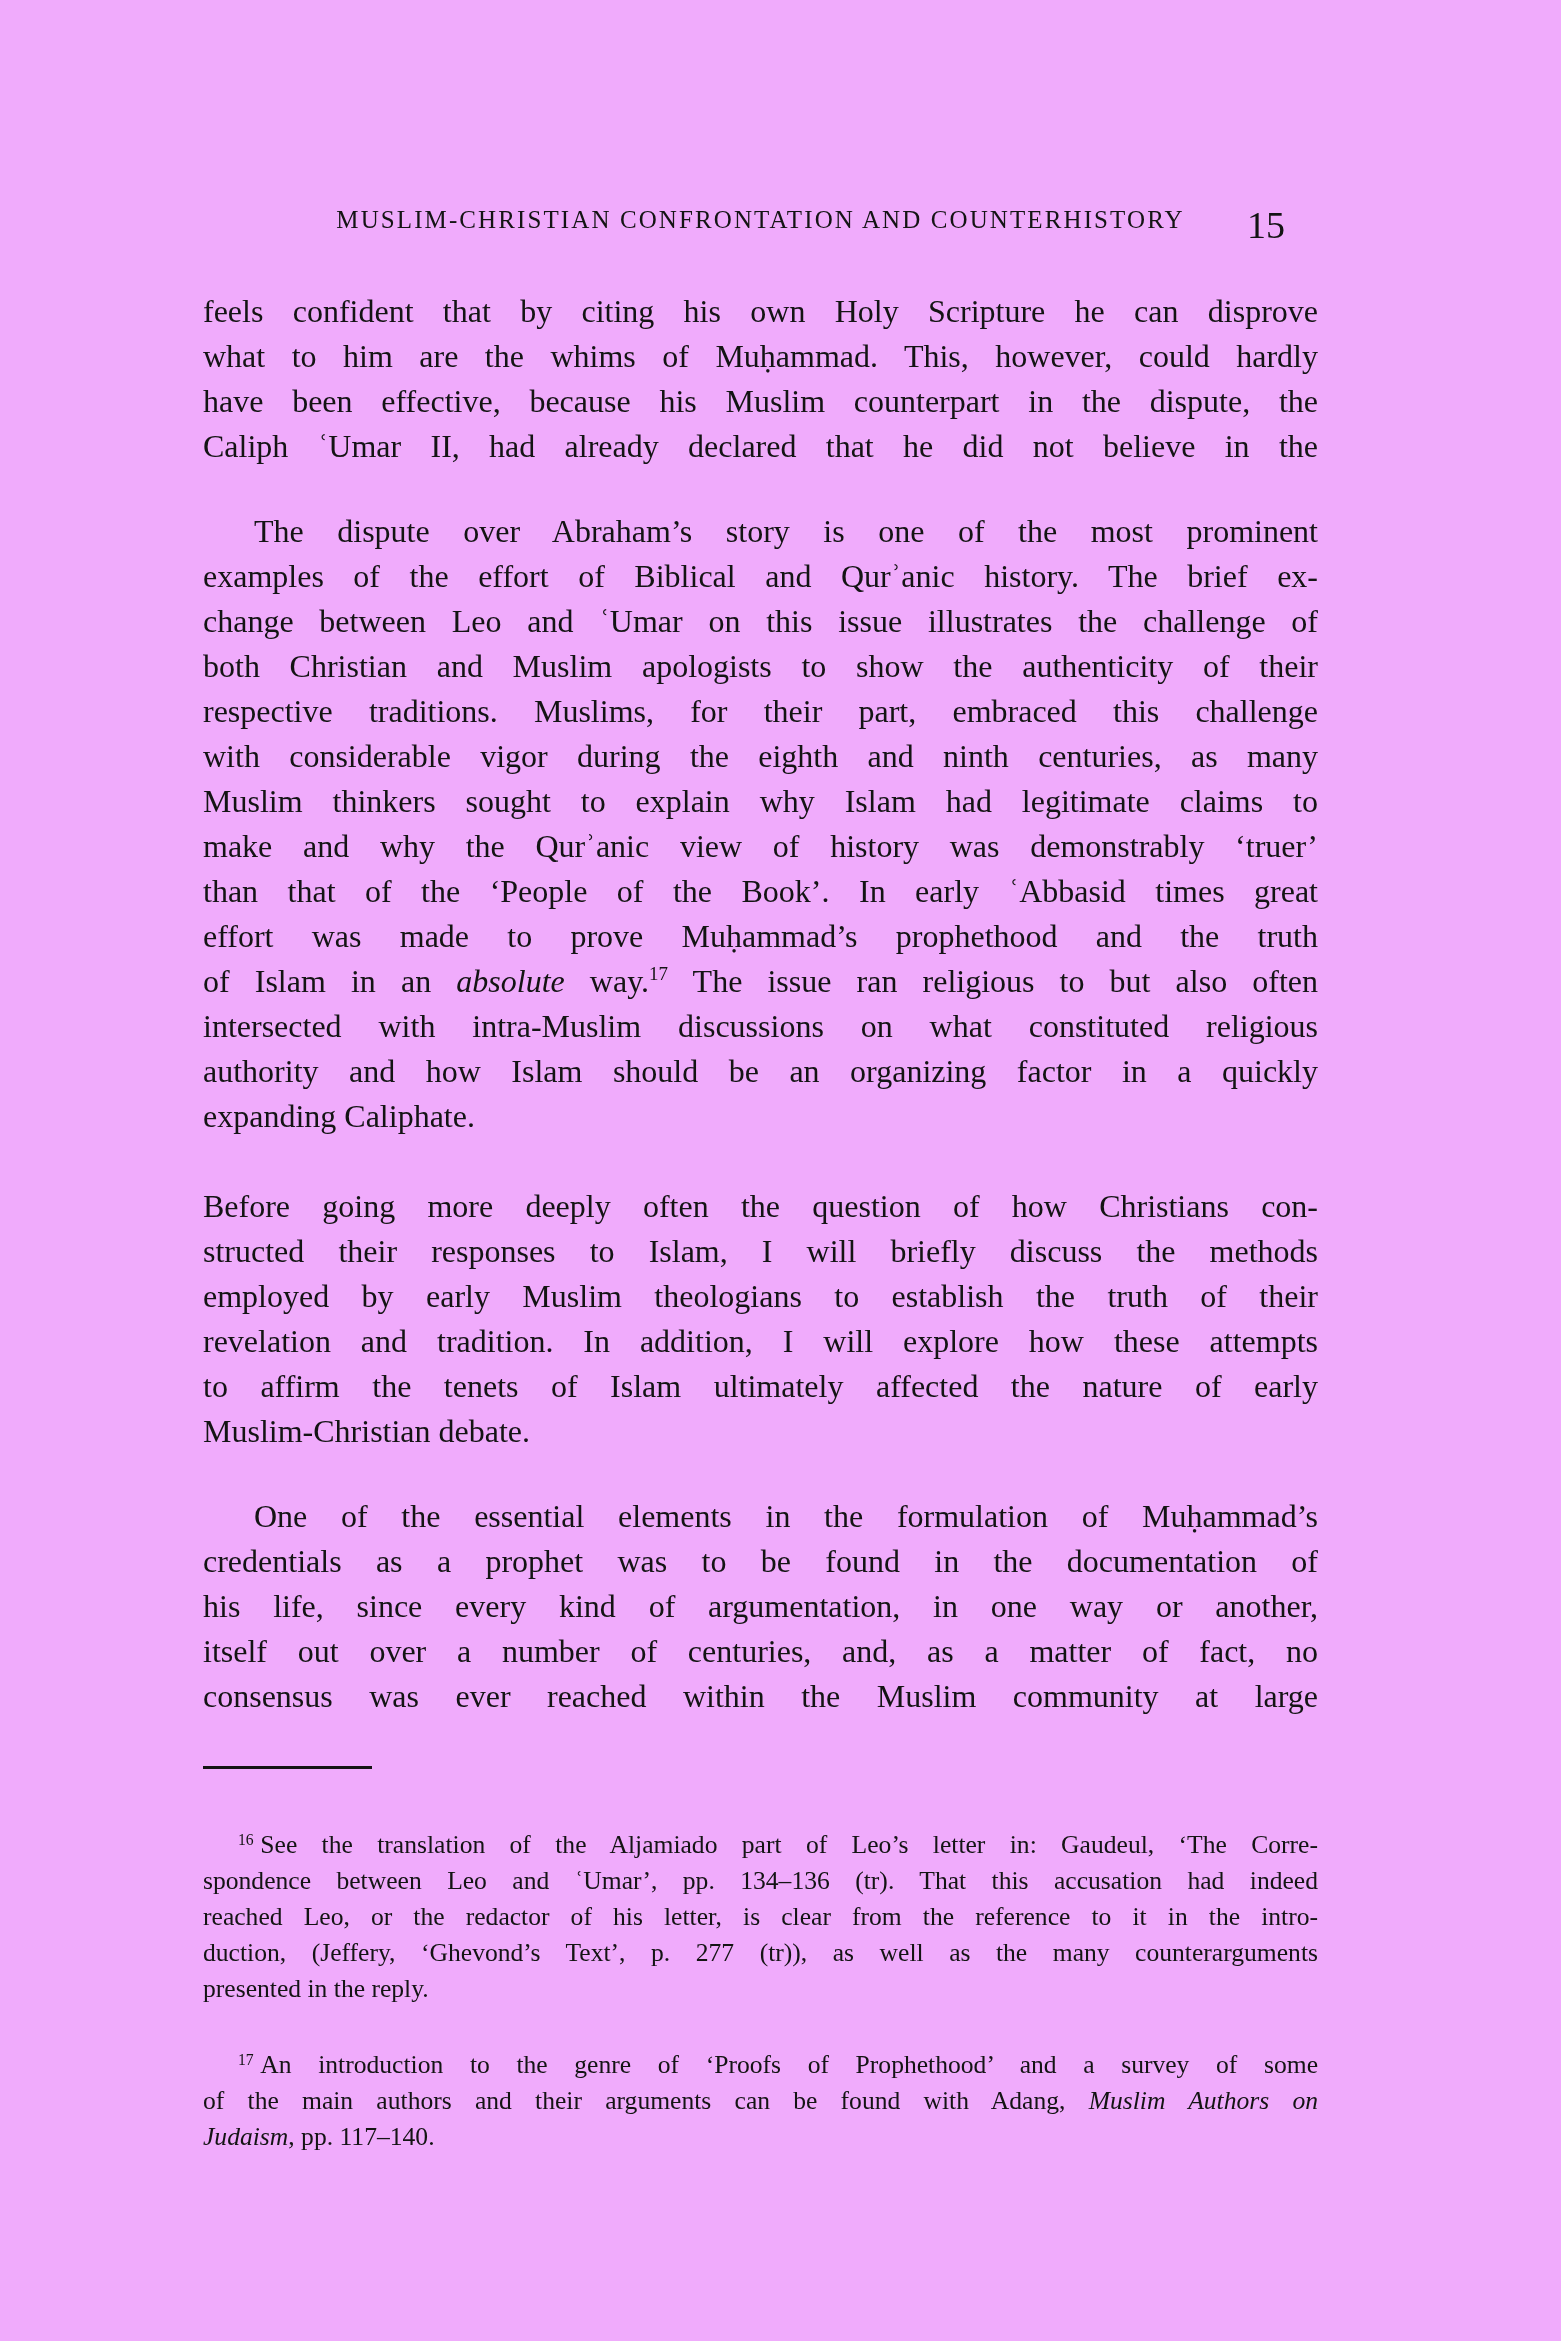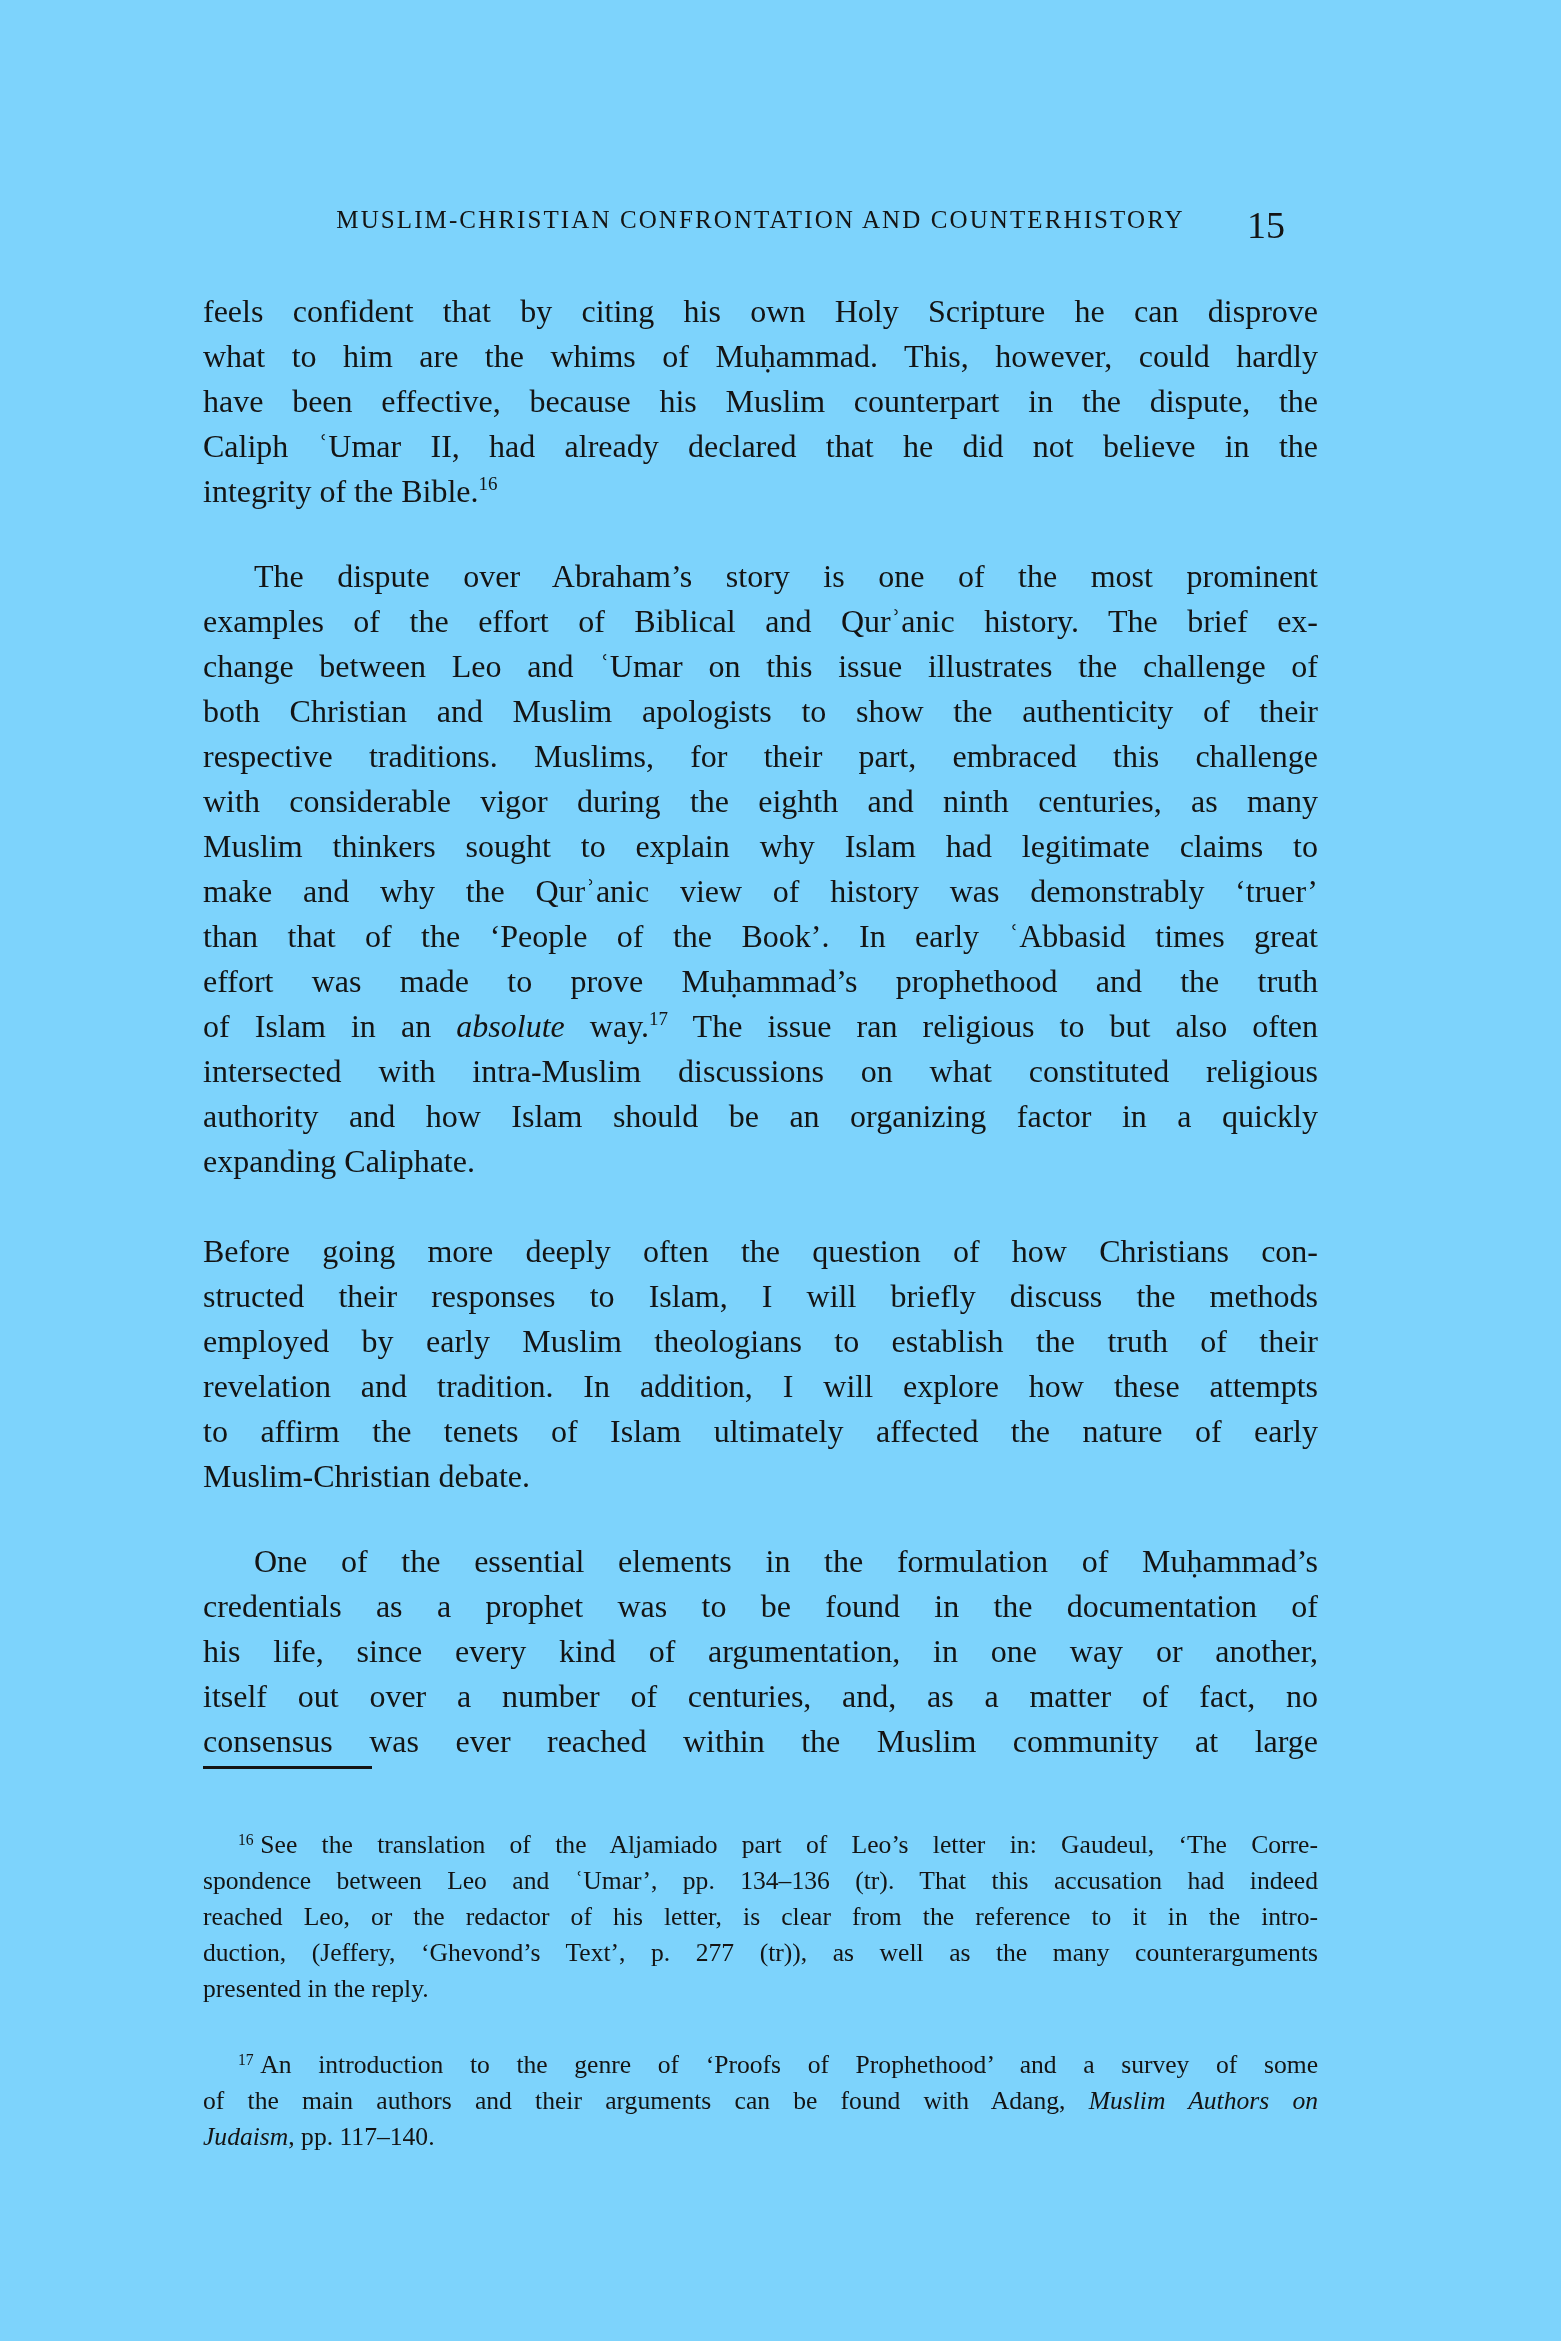--- a/index.html
+++ b/index.html
@@ -4,21 +4,21 @@
 <style>
   html, body {
     margin: 0;
     padding: 0;
     background: #ffffff;
   }
   .page {
     position: relative;
     width: 1561px;
     height: 2342px;
-    background: #7dd3fc;
+    background: #f0abfc;
     color: #141414;
     font-family: "Liberation Serif", "DejaVu Serif", serif;
     overflow: hidden;
   }
   .running-head-row {
     position: absolute;
     left: 203px;
     top: 203px;
     width: 1115px;
     height: 36px;
@@ -101,21 +101,20 @@
     <div class="folio">15</div>
   </div>
 
   <div class="main">
 
     <div>
       <div class="jl">feels confident that by citing his own Holy Scripture he can disprove</div>
       <div class="jl">what to him are the whims of Muḥammad. This, however, could hardly</div>
       <div class="jl">have been effective, because his Muslim counterpart in the dispute, the</div>
       <div class="jl">Caliph ʿUmar II, had already declared that he did not believe in the</div>
-      <div class="last"><span>integrity of the Bible.</span><sup>16</sup></div>
     </div>
 
     <div>
       <div class="jl indent">The dispute over Abraham’s story is one of the most prominent</div>
       <div class="jl">examples of the effort of Biblical and Qurʾanic history. The brief ex-</div>
       <div class="jl">change between Leo and ʿUmar on this issue illustrates the challenge of</div>
       <div class="jl">both Christian and Muslim apologists to show the authenticity of their</div>
       <div class="jl">respective traditions. Muslims, for their part, embraced this challenge</div>
       <div class="jl">with considerable vigor during the eighth and ninth centuries, as many</div>
       <div class="jl">Muslim thinkers sought to explain why Islam had legitimate claims to</div>

